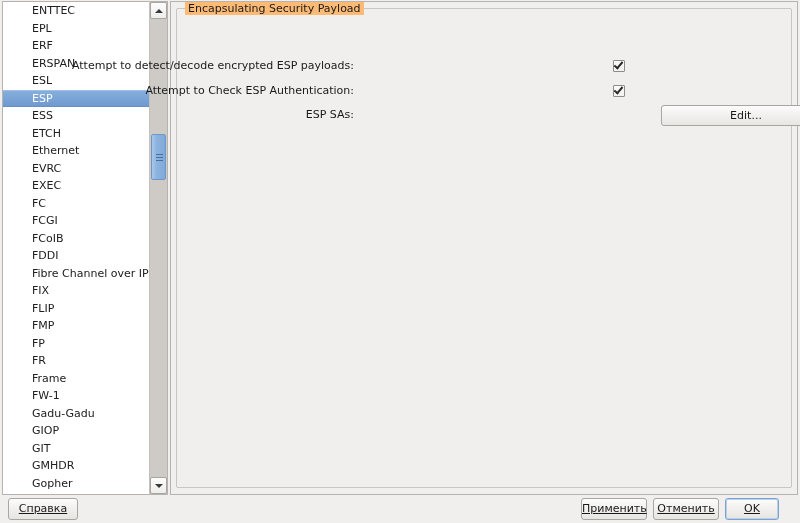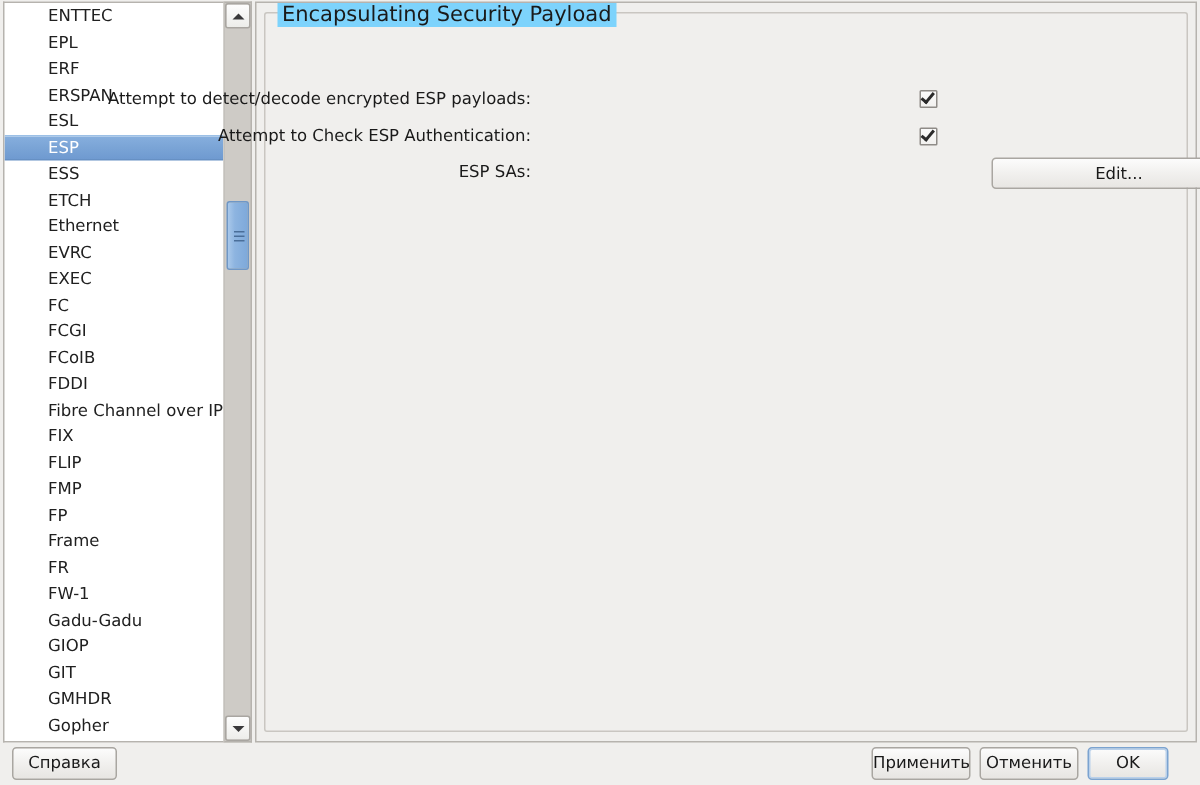--- a/index.html
+++ b/index.html
@@ -104,23 +104,23 @@
   #groupbox {
     position: absolute;
     left: 5px; top: 6px;
     right: 5px; bottom: 6px;
     border: 1px solid #c9c6c1;
     border-radius: 2px;
   }
   #groupbox-title {
     position: absolute;
     left: 8px; top: -7px;
-    background: #7dd3fc;
+    background: #fdba74;
     padding: 0 3px;
-    font-size: 14px;
+    font-size: 11px;
     color: #1a1a1a;
     white-space: nowrap;
   }
 
   .field-row {
     position: absolute;
     left: 0; right: 0;
     height: 20px;
   }
   .field-label {
@@ -173,20 +173,21 @@
     position: absolute;
     top: 3px; height: 22px;
     background: linear-gradient(to bottom, #fcfcfc 0%, #f1f0ee 50%, #e7e5e2 100%);
     border: 1px solid #a9a6a1;
     border-radius: 3px;
     font-size: 11px;
     color: #1a1a1a;
     line-height: 20px;
     text-align: center;
     white-space: nowrap;
+    text-decoration: underline;
   }
   #btn-help  { left: 8px;   width: 70px; }
   #btn-apply { left: 581px; width: 66px; }
   #btn-cancel{ left: 653px; width: 66px; }
   #btn-ok    {
     left: 725px; width: 54px;
     border: 1px solid #7ba3d0;
     box-shadow: 0 0 0 1px #b9d0ea inset;
   }
 </style>
@@ -210,22 +211,22 @@
         <div class="list-row">EXEC</div>
         <div class="list-row">FC</div>
         <div class="list-row">FCGI</div>
         <div class="list-row">FCoIB</div>
         <div class="list-row">FDDI</div>
         <div class="list-row">Fibre Channel over IP</div>
         <div class="list-row">FIX</div>
         <div class="list-row">FLIP</div>
         <div class="list-row">FMP</div>
         <div class="list-row">FP</div>
+        <div class="list-row">FR</div>
         <div class="list-row">Frame</div>
-        <div class="list-row">FR</div>
         <div class="list-row">FW-1</div>
         <div class="list-row">Gadu-Gadu</div>
         <div class="list-row">GIOP</div>
         <div class="list-row">GIT</div>
         <div class="list-row">GMHDR</div>
         <div class="list-row">Gopher</div>
         <div class="list-row">GPRS-LLC</div>
       </div>
   </div>
 

